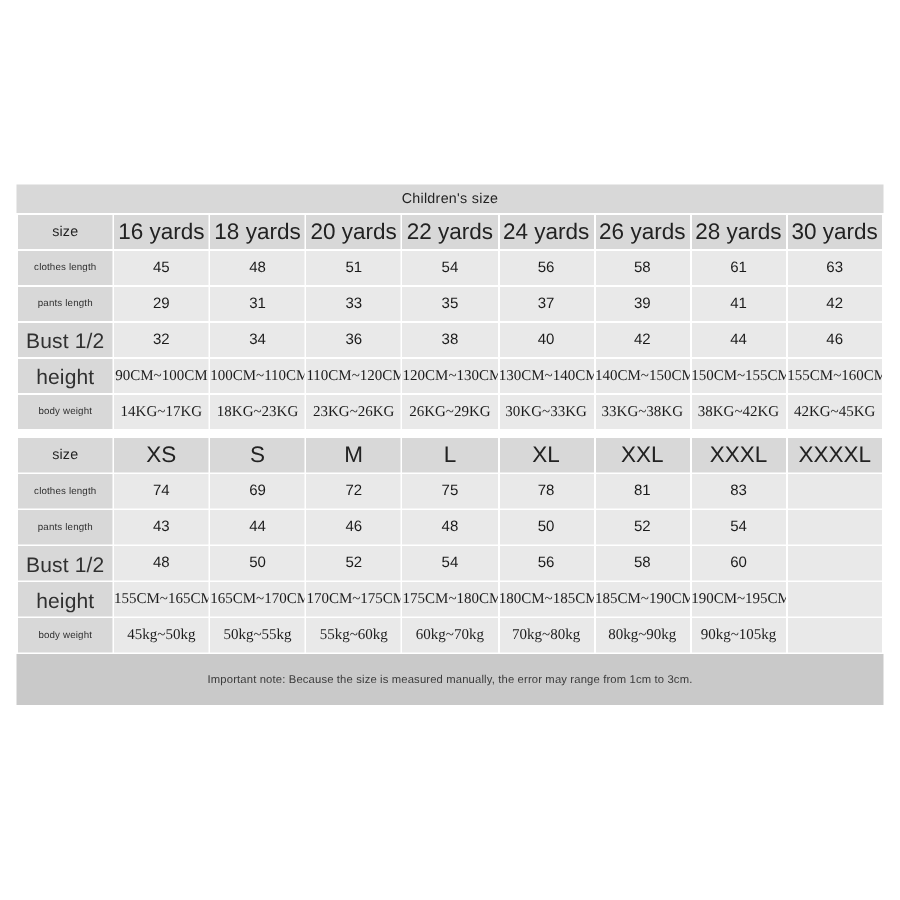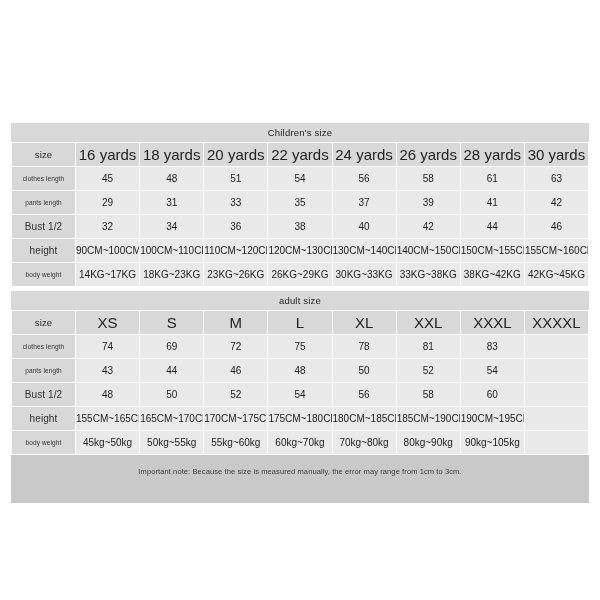--- a/index.html
+++ b/index.html
@@ -56,47 +56,48 @@
   }
   
   table.size-table td.rowlab {
     background: #d8d8d8;
     font-size: 6.5px;
     color: #303030;
     letter-spacing: .1px;
     margin-left: 47px;
   }
   table.size-table td.rowlab.big {
-    font-size: 10px;
+    font-size: 14px;
   }
   table.size-table tr.head td {
     background: #d8d8d8;
     font-size: 15px;
     color: #222222;
   }
   table.size-table tr.head td.rowlab {
     font-size: 9.5px;
   }
   table.size-table td.val-small {
     font-size: 10px;
+    font-family: Liberation Serif, serif;
   }
   table.size-table td.val-num {
     font-size: 10px;
   }
   table.size-table td.empty {
     background: #e9e9e9;
   }
   .adult-head td {
     font-weight: normal;
   }
   .adult-head td.rowlab {
     font-weight: normal;
   }
   .note {
-    height: 48px;
+    height: 34px;
     background: #c9c9c9;
     text-align: center;
     font-size: 7.5px;
     color: #3a3a3a;
     line-height: 34px;
     letter-spacing: .1px;
   }
   .spacer {
     height: 4px;
     background: #ffffff;
@@ -180,21 +181,20 @@
             <td class="val-small">30KG~33KG</td>
             <td class="val-small">33KG~38KG</td>
             <td class="val-small">38KG~42KG</td>
             <td class="val-small">42KG~45KG</td>
           </tr>
         </tbody>
     </table>
 
     <div class="spacer"></div>
 
-    <div class="section-title">adult size</div>
 
     <table class="size-table">
       <colgroup>
         <col style="width:64px">
         <col span="8">
       </colgroup>
       <tbody>
           <tr class="head adult-head">
             <td class="rowlab">size</td>
             <td>XS</td>

